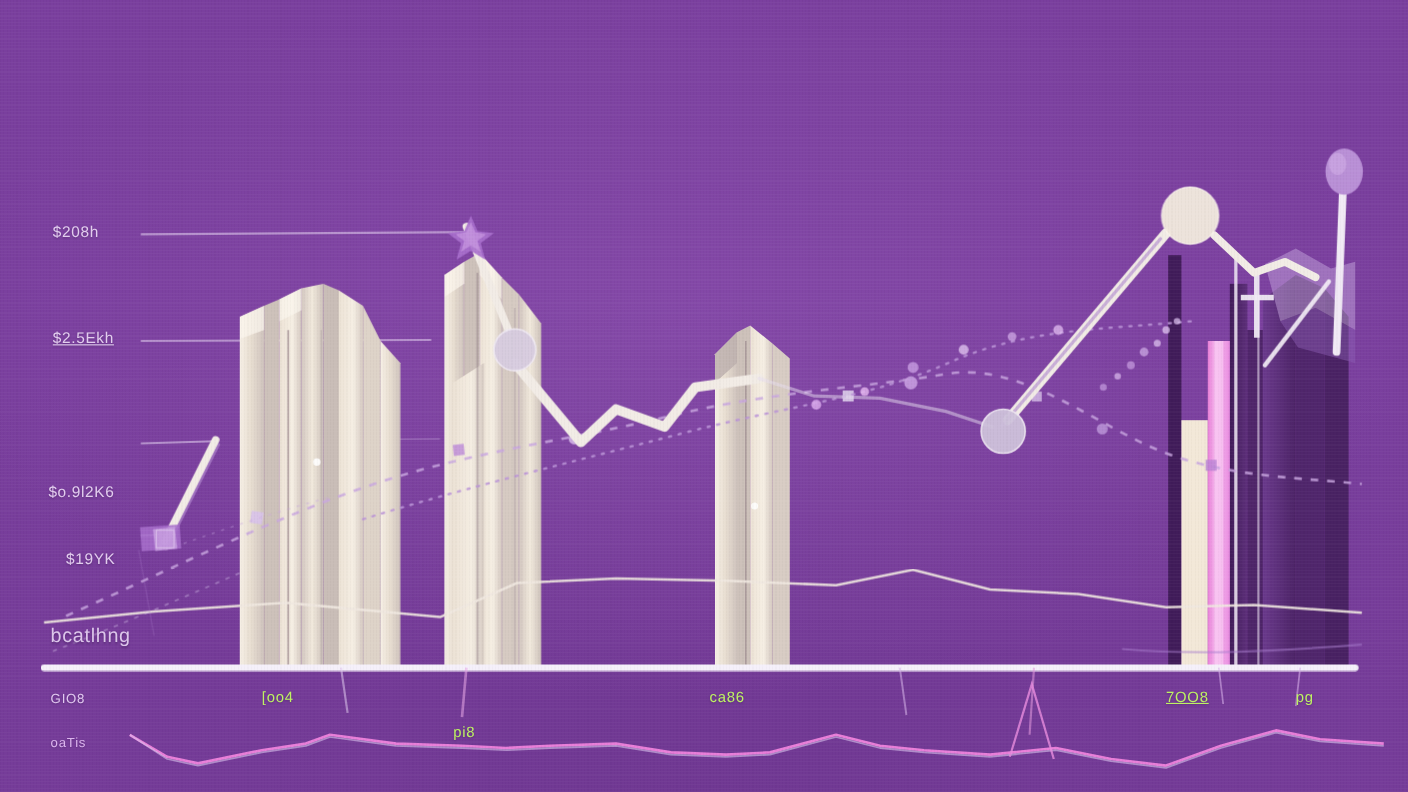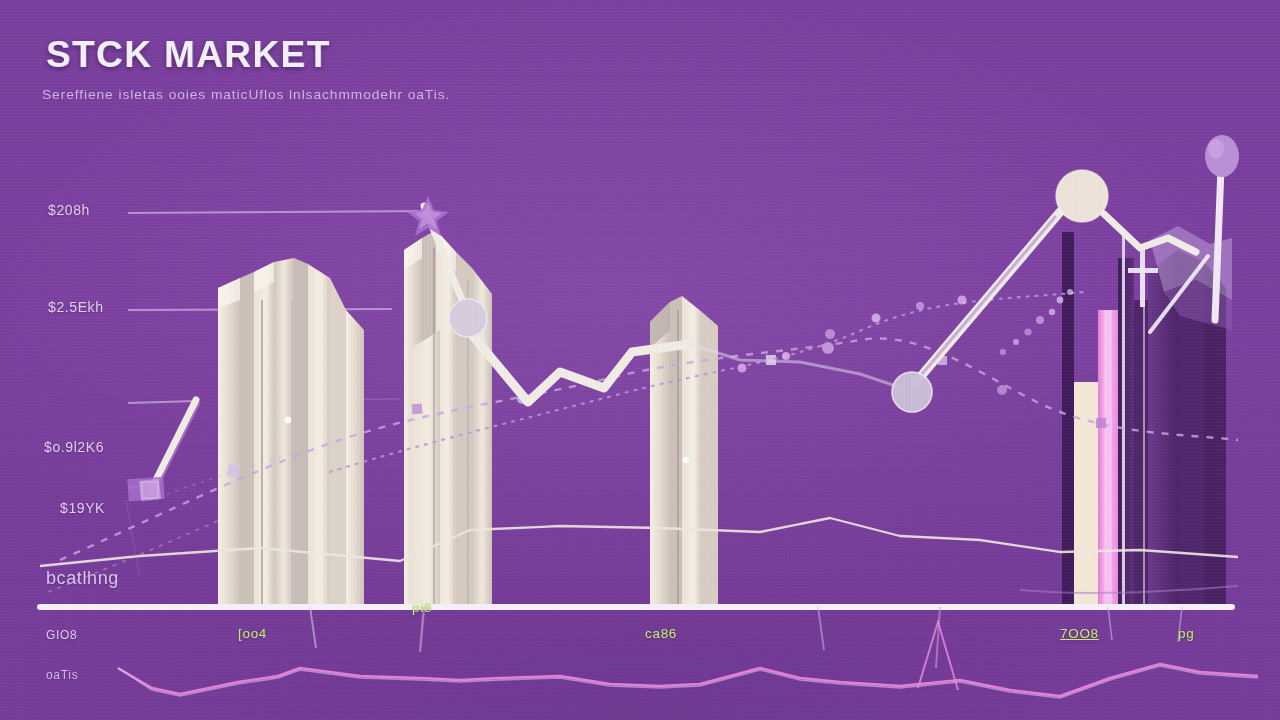--- a/index.html
+++ b/index.html
@@ -299,32 +299,28 @@
                L1200,674 L1258,678" fill="none" stroke="#d9c2ec" stroke-width="1.6" stroke-linejoin="round" opacity=".6"></path>
 
       <path d="M918,688 L938,622 L958,690" fill="none" stroke="#e98cde" stroke-width="2" opacity=".8"></path>
     </g>
 
     <path d="M1020,590 C1090,596 1160,592 1238,586" fill="none" stroke="#a87bcc" stroke-width="2" opacity=".55"></path>
   </svg>
 
   <div class="grain"></div>
 
-  <div class="header">
-    <div class="title">STCK MARKET</div>
-    <div class="subtitle">Sereffiene isletas ooies maticUflos lnlsachmmodehr oaTis.</div>
-  </div>
 
   <div class="ylabel" style="left:48px;top:202px;">$208h</div>
-  <div class="ylabel" style="left:48px;top:299px;">$2.5Ekh</div>
+  <div class="ylabel" style="left:48px;top:299px;text-decoration:underline;">$2.5Ekh</div>
   <div class="ylabel" style="left:44px;top:392px;margin-top:47px;">$o.9l2K6</div>
   <div class="ylabel" style="left:48px;top:500px;margin-left:12px;">$19YK</div>
   <div class="ylabel base" style="left:46px;top:568px;">bcatlhng</div>
 
   <div class="xlabel" style="left:46px;top:628px;">GIO8</div>
   <div class="xlabel sub" style="left:238px;top:626px;">[oo4</div>
-  <div class="xlabel sub" style="left:412px;top:600px;text-align:right;">pi8</div>
+  <div class="xlabel sub" style="left:412px;top:658px;text-align:right;">pi8</div>
   <div class="xlabel sub" style="left:645px;top:626px;">ca86</div>
   <div class="xlabel sub" style="left:1060px;top:626px;text-decoration:underline;">7OO8</div>
   <div class="xlabel sub" style="left:1178px;top:626px;">pg</div>
   <div class="xlabel" style="left:46px;top:668px;color:#dcb6ee;">oaTis</div>
 
 </div>
 
 </body></html>

